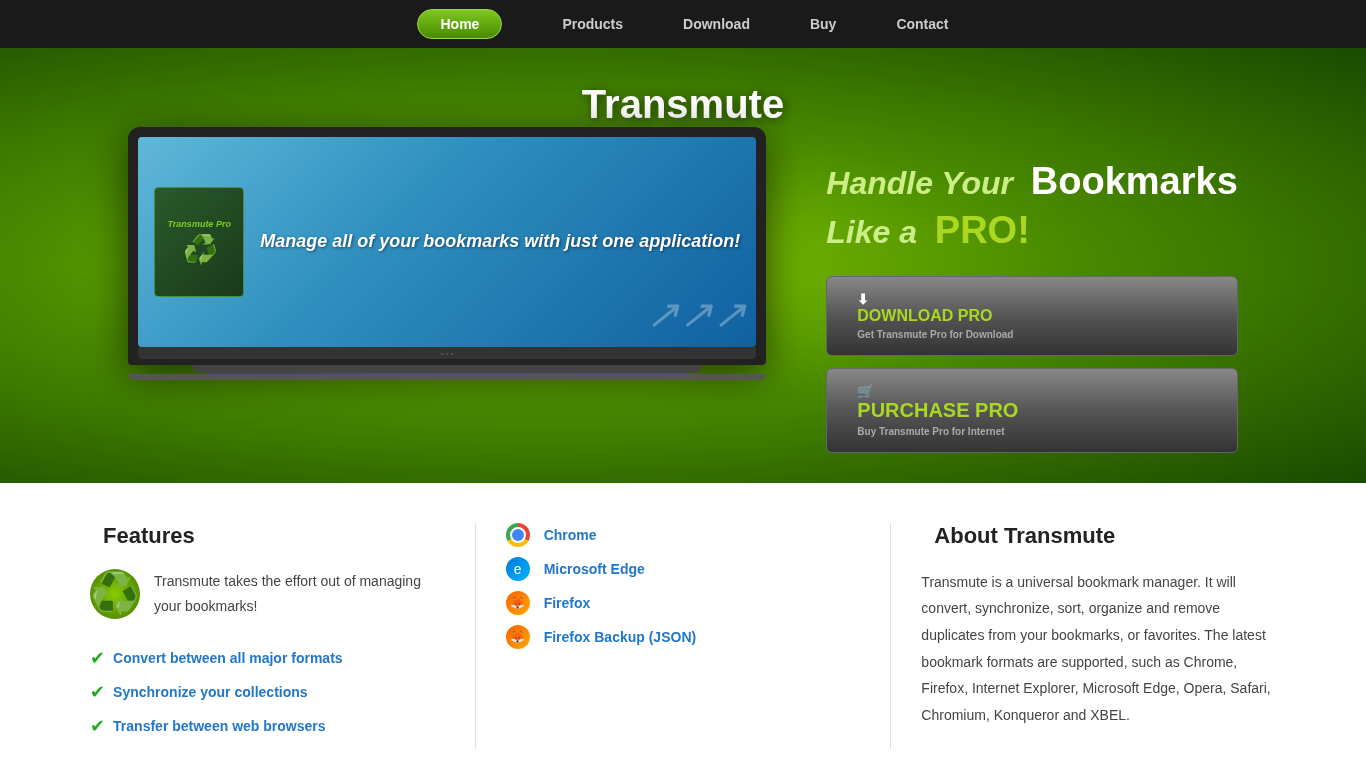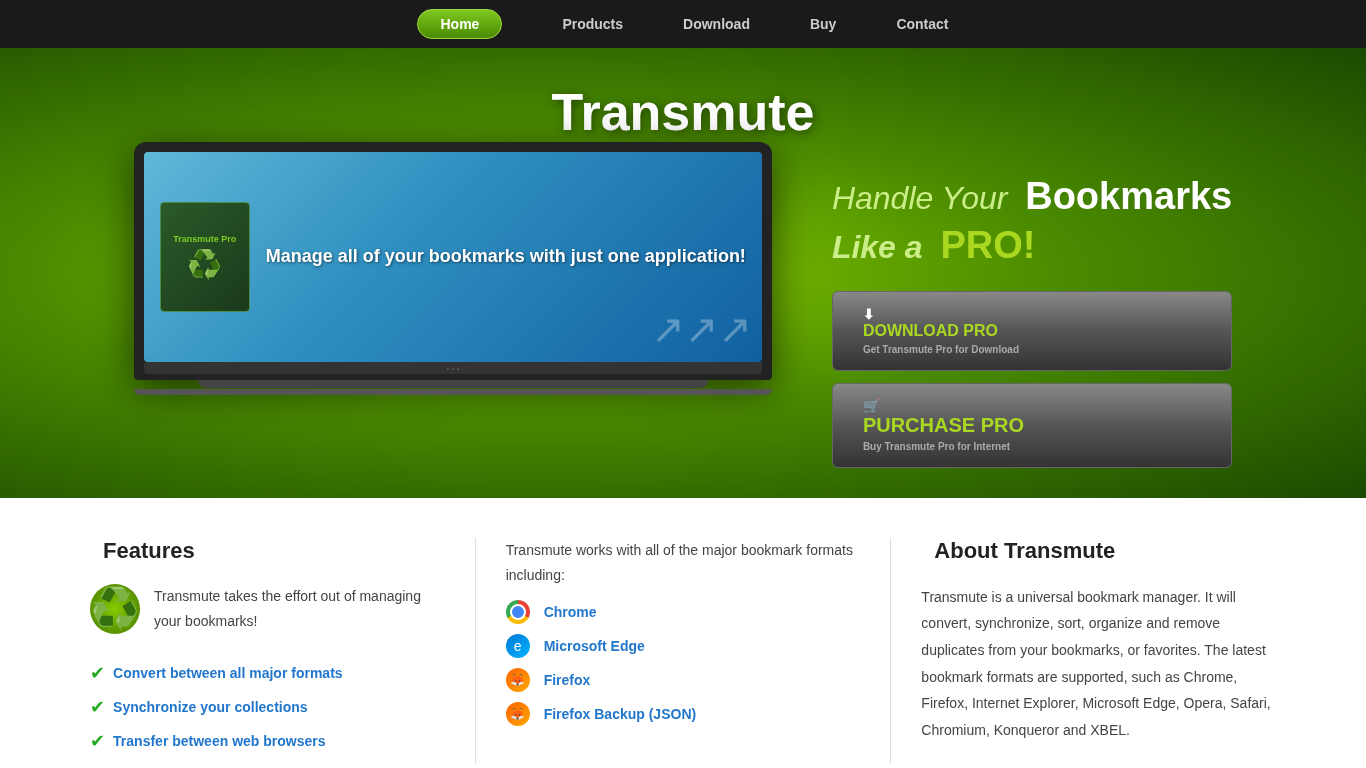--- a/index.html
+++ b/index.html
@@ -25,20 +25,21 @@
       color: white;
       padding: 6px 22px;
       border-radius: 20px;
       border: 1px solid #9ed840;
     }
     .laptop-outer {
       background: #222;
       border-radius: 12px 12px 4px 4px;
       padding: 10px 10px 6px 10px;
       box-shadow: 0 10px 40px rgba(0,0,0,0.6);
+      font-style: italic;
     }
     .laptop-screen {
       background: linear-gradient(135deg, #60b8d8 0%, #3090c0 40%, #1060a0 100%);
       border-radius: 4px;
       height: 210px;
       display: flex;
       align-items: center;
       justify-content: center;
       overflow: hidden;
       position: relative;
@@ -122,21 +123,21 @@
       text-align: left;
     }
     .hero-tagline {
       font-size: 32px;
       line-height: 1.3;
       margin-bottom: 20px;
     }
     .hero-tagline .handle {
       color: #ccee88;
       font-style: italic;
-      font-weight: normal;
+      font-weight: bold;
     }
     .hero-tagline .bookmarks {
       color: white;
       font-size: 38px;
       font-weight: bold;
     }
     .hero-tagline .like {
       color: #ccee88;
       font-style: italic;
       font-weight: bold;
@@ -339,21 +340,21 @@
 <nav>
   <a href="#" class="active">Home</a>
   <a href="#">Products</a>
   <a href="#">Download</a>
   <a href="#">Buy</a>
   <a href="#">Contact</a>
 </nav>
 
 <div class="hero-section">
   <div class="hero-title-row">
-    <span style="font-size:52px;font-weight:bold;color:white;text-shadow:2px 2px 10px rgba(0,0,0,0.5);font-family:Arial,sans-serif;display:block;padding-top:14px;">Transmute</span>
+    <span style="font-size:40px;font-weight:bold;color:white;text-shadow:2px 2px 10px rgba(0,0,0,0.5);font-family:Arial,sans-serif;display:block;padding-top:14px;">Transmute</span>
   </div>
   <div class="hero-main">
 
     <div class="hero-laptop-col">
       <div class="laptop-outer">
         <div class="laptop-screen">
           <div class="laptop-screen-content">
             <div class="product-box">
               <div class="product-box-title">Transmute Pro</div>
               <div class="product-box-icon">♻️</div>
@@ -405,21 +406,20 @@
       <span class="feature-label">Synchronize your collections</span>
     </div>
     <div class="feature-item">
       <span class="check-icon">✔</span>
       <span class="feature-label">Transfer between web browsers</span>
     </div>
 
   </div>
 
   <div class="col">
-    <p class="col-intro">Transmute works with all of the major bookmark formats including:</p>
 
     <div class="browser-item">
       <div class="browser-icon chrome-icon"></div>
       <span class="browser-label">Chrome</span>
     </div>
 
     <div class="browser-item">
       <div class="browser-icon edge-icon">e</div>
       <span class="browser-label">Microsoft Edge</span>
     </div>

